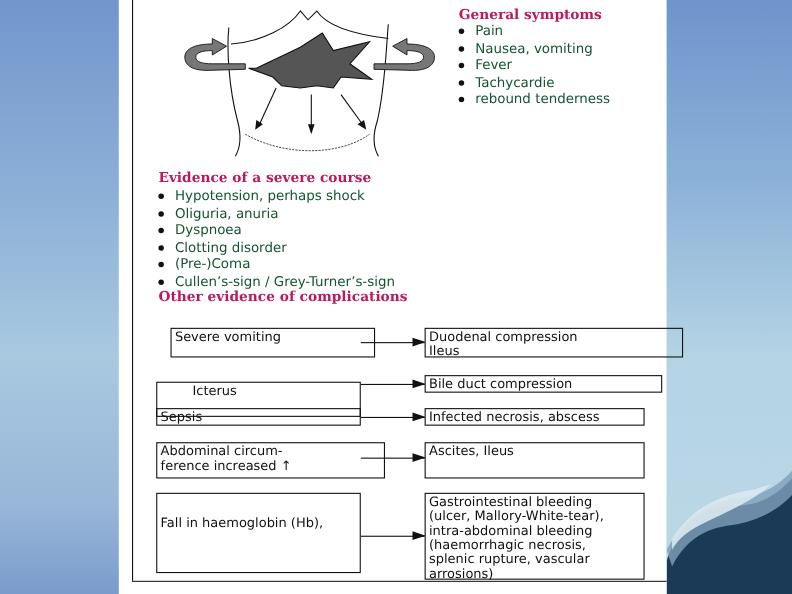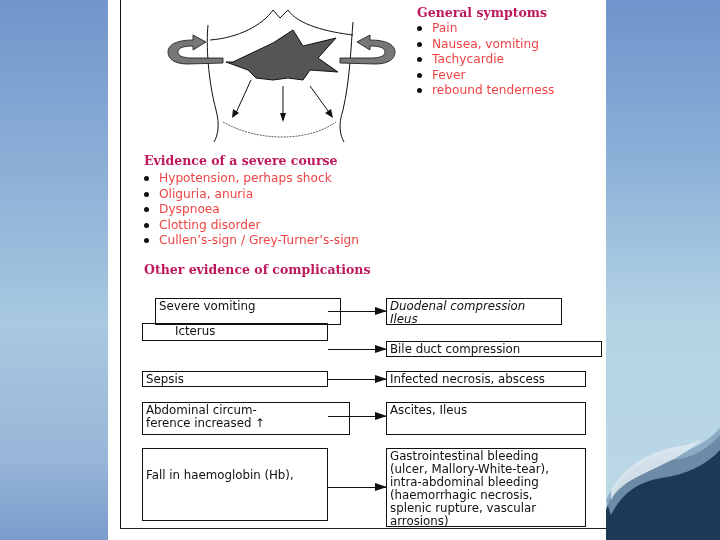--- a/index.html
+++ b/index.html
@@ -8,21 +8,21 @@
     background:linear-gradient(180deg,#7296cc 0%,#8fb2d8 35%,#a8c9e0 60%,#98b6d8 85%,#7a9ccc 100%);}
   .right-bg{position:absolute;left:606px;top:0;width:114px;height:540px;
     background:linear-gradient(180deg,#6f94cc 0%,#8cb1d8 30%,#b4d4e4 60%,#bcd8e6 100%);}
   .swirl{position:absolute;left:606px;top:390px;width:114px;height:150px;}
   .page{position:absolute;left:108px;top:0;width:498px;height:540px;background:#fff;}
   .vline{position:absolute;left:12px;top:0;width:1px;height:528px;background:#111;}
   .hline{position:absolute;left:12px;top:528px;width:486px;height:1px;background:#222;}
   .fig{position:absolute;left:30px;top:0;}
   .sec-title{position:absolute;font-weight:bold;font-size:12.5px;color:#be185d;font-family:"DejaVu Serif",serif;}
   ul.bullets{position:absolute;margin:0;padding:0;list-style:none;}
-  ul.bullets li{font-size:12.2px;line-height:15.6px;color:#ef4444;position:relative;padding-left:18px;}
+  ul.bullets li{font-size:12.2px;line-height:15.6px;color:#14532d;position:relative;padding-left:18px;}
   ul.bullets li::before{content:"";position:absolute;left:3px;top:5px;width:5px;height:5px;border-radius:50%;background:#111;}
   .box{position:absolute;border:1.5px solid #111;box-sizing:border-box;font-size:11.8px;line-height:13px;color:#111;padding:1px 3px;}
   .arrow{position:absolute;height:1px;background:#111;}
   .arrow::after{content:"";position:absolute;right:-1px;top:-4px;border-left:12px solid #111;border-top:4.5px solid transparent;border-bottom:4.5px solid transparent;}
 </style>
 </head>
 <body>
 
 <div class="right-bg"></div>
 <svg class="swirl" viewBox="0 0 114 150">
@@ -48,46 +48,47 @@
     <line x1="172" y1="86" x2="193" y2="115" stroke="#111"></line>
     <polygon points="195,118 187,113 193,109" fill="#111"></polygon>
     <path d="M85 63 L50 64 C35 64 30 58 30 52 C30 44 40 40 55 40 L55 35 L68 42 L55 50 L55 46 C45 46 40 48 40 52 C40 56 45 58 55 58 L85 58 Z" fill="#777" stroke="#111" stroke-width="0.8"></path>
     <path d="M202 63 L237 64 C252 64 257 58 257 52 C257 44 247 40 232 40 L232 35 L219 42 L232 50 L232 46 C242 46 247 48 247 52 C247 56 242 58 232 58 L202 58 Z" fill="#777" stroke="#111" stroke-width="0.8"></path>
   </svg>
 
   <div class="sec-title" style="left:309px;top:5px;">General symptoms</div>
   <ul class="bullets" style="left:306px;top:21px;">
     <li>Pain</li>
     <li>Nausea, vomiting</li>
+    <li>Fever</li>
     <li>Tachycardie</li>
-    <li>Fever</li>
     <li>rebound tenderness</li>
   </ul>
 
   <div class="sec-title" style="left:36px;top:153px;">Evidence of a severe course</div>
   <ul class="bullets" style="left:33px;top:171px;">
     <li>Hypotension, perhaps shock</li>
     <li>Oliguria, anuria</li>
     <li>Dyspnoea</li>
     <li>Clotting disorder</li>
+    <li>(Pre-)Coma</li>
     <li>Cullen’s-sign / Grey-Turner’s-sign</li>
   </ul>
 
   <div class="sec-title" style="left:36px;top:262px;">Other evidence of complications</div>
 
   <div class="box" style="left:34px;top:298px;width:186px;height:27px;margin-left:13px;">
     <div>Severe vomiting</div>
   </div>
   <div class="arrow" style="left:220px;top:311px;width:58px;"></div>
-  <div class="box" style="left:278px;top:298px;width:176px;height:27px;font-style:italic;">
+  <div class="box" style="left:278px;top:298px;width:235px;height:27px;">
     <div>Duodenal compression</div>
     <div>Ileus</div>
   </div>
 
-  <div class="box" style="left:34px;top:323px;width:186px;height:18px;padding-left:32px;">
+  <div class="box" style="left:34px;top:347px;width:186px;height:32px;padding-left:32px;">
     <div>Icterus</div>
   </div>
   <div class="arrow" style="left:220px;top:349px;width:58px;"></div>
   <div class="box" style="left:278px;top:341px;width:216px;height:16px;">
     <div>Bile duct compression</div>
   </div>
 
   <div class="box" style="left:34px;top:371px;width:186px;height:16px;">
     <div>Sepsis</div>
   </div>

